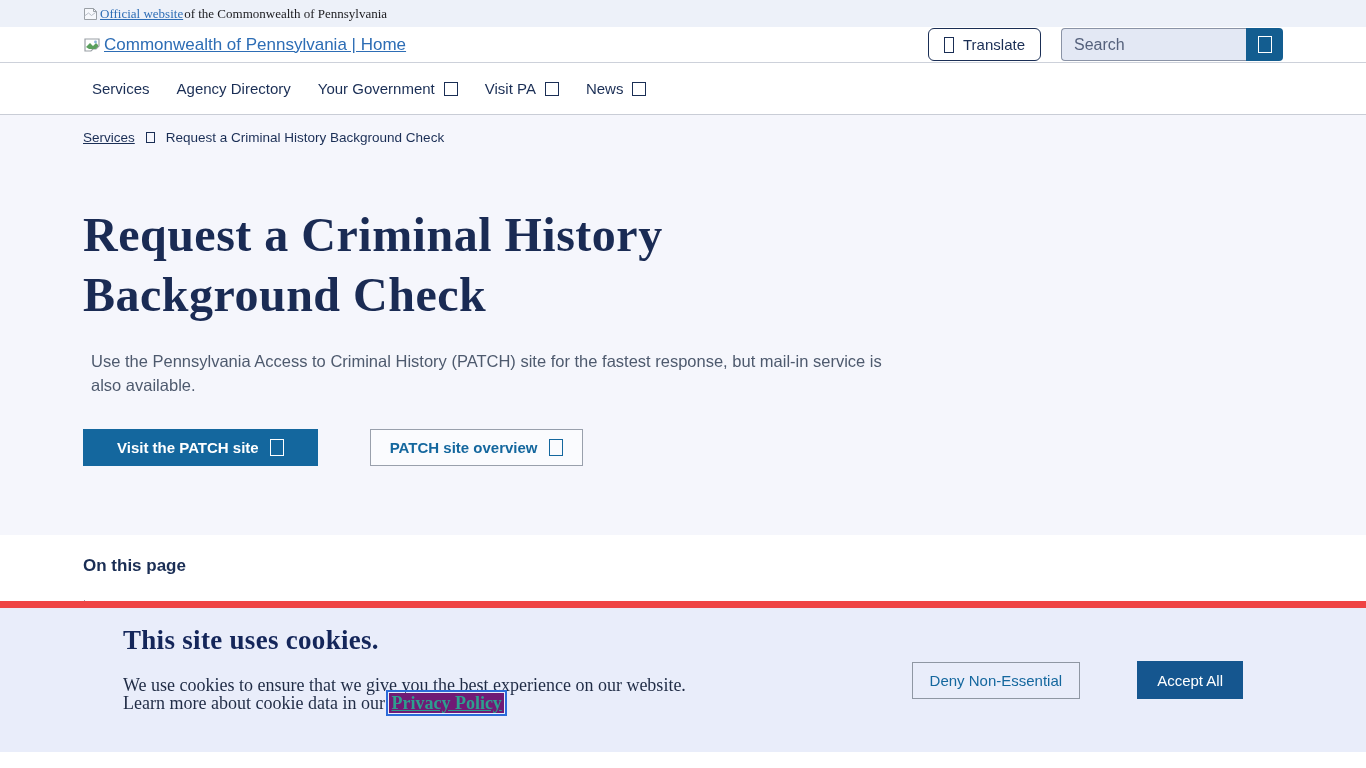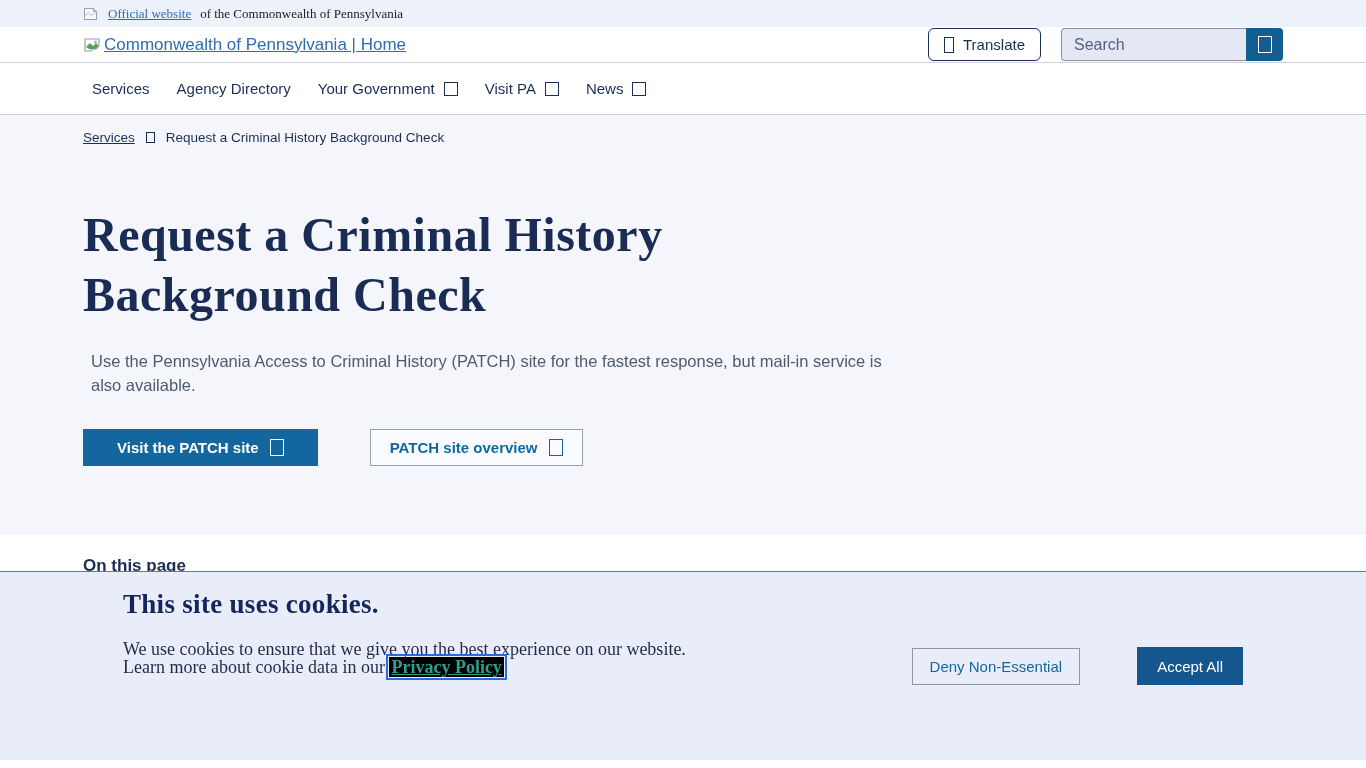--- a/index.html
+++ b/index.html
@@ -7,21 +7,21 @@
   body {
     font-family: "Liberation Sans", sans-serif;
     background: #ffffff;
     position: relative;
     color: #1a2e55;
   }
   .container { width: 1200px; margin: 0 auto; }
 
   
   .top-banner { height: 27px; background: #edf1f9; display: flex; align-items: center; }
-  .top-banner .container { display: flex; align-items: center; gap: 9px; }
+  .top-banner .container { display: flex; align-items: center; gap: 1px; }
   .top-banner .txt { font-family: "Liberation Serif", serif; font-size: 13px; color: #1b1b1f; }
   .top-banner a { font-family: "Liberation Serif", serif; font-size: 13px; color: #2d6db5; text-decoration: underline; cursor: pointer; }
 
   
   .site-header { height: 36px; background: #fff; border-bottom: 1px solid #cdd1da; }
   .site-header .container { height: 100%; display: flex; align-items: center; justify-content: space-between; }
   .logo-link { display: flex; align-items: center; gap: 3px; font-size: 17px; color: #2d6db5; text-decoration: underline; cursor: pointer; }
   .header-right { display: flex; align-items: center; gap: 20px; }
   .translate-btn {
     display: flex; align-items: center; gap: 9px;
@@ -71,32 +71,32 @@
   .btn-primary { background: #14679e; color: #fff; border: none; padding: 0 34px; height: 37px; }
   .btn-secondary { background: #fafbfe; color: #14679e; border: 1px solid #99a0ac; padding: 0 19px; height: 37px; margin-left: 35px; }
 
   
   .page-body { background: #fff; padding-top: 21px; height: 228px; }
   .page-body h2 { font-size: 17px; font-weight: bold; color: #1a2e55; }
   .anchor-tick { width: 1px; height: 14px; background: #9aa1ac; margin-top: 24px; margin-left: 1px; }
 
   
   .cookie-banner {
-    position: absolute; left: 0; bottom: 8px; width: 100%; height: 189px;
-    background: #e9edfa; border-top: 1px solid #ef4444;
+    position: absolute; left: 0; bottom: 16px; width: 100%; height: 151px;
+    background: #e9edfa; border-top: 7px solid #ef4444;
   }
   .cookie-inner { width: 1200px; margin: 0 auto; padding: 0 40px; height: 100%; display: flex; justify-content: space-between; }
   .cookie-text h3 {
     font-family: "Liberation Serif", serif; font-size: 27px; font-weight: bold;
     color: #14265a; margin-top: 17px; letter-spacing: 0.3px;
   }
   .cookie-text .lines { margin-top: 20px; font-family: "Liberation Serif", serif; font-size: 18px; line-height: 18px; color: #1f2b45; }
   .privacy-link {
     font-weight: bold; color: #2e9e8e; text-decoration: underline; cursor: pointer;
-    outline: 2px solid #2b6bd9; outline-offset: 1px; background: #000000; padding: 0 2px;
+    outline: 2px solid #2b6bd9; outline-offset: 1px; background: #701a75; padding: 0 2px;
   }
   .cookie-actions { display: flex; align-items: center; gap: 17px; }
   .btn-deny { background: transparent; color: #14679e; border: 1px solid #8f97a3; padding: 0 17px; height: 37px; font-weight: 400; }
   .btn-accept { background: #15568f; color: #fff; border: none; padding: 0 20px; height: 38px; font-weight: 400; margin-left: 40px; }
 </style>
 </head>
 <body>
 
 <div class="top-banner">
   <div class="container">

